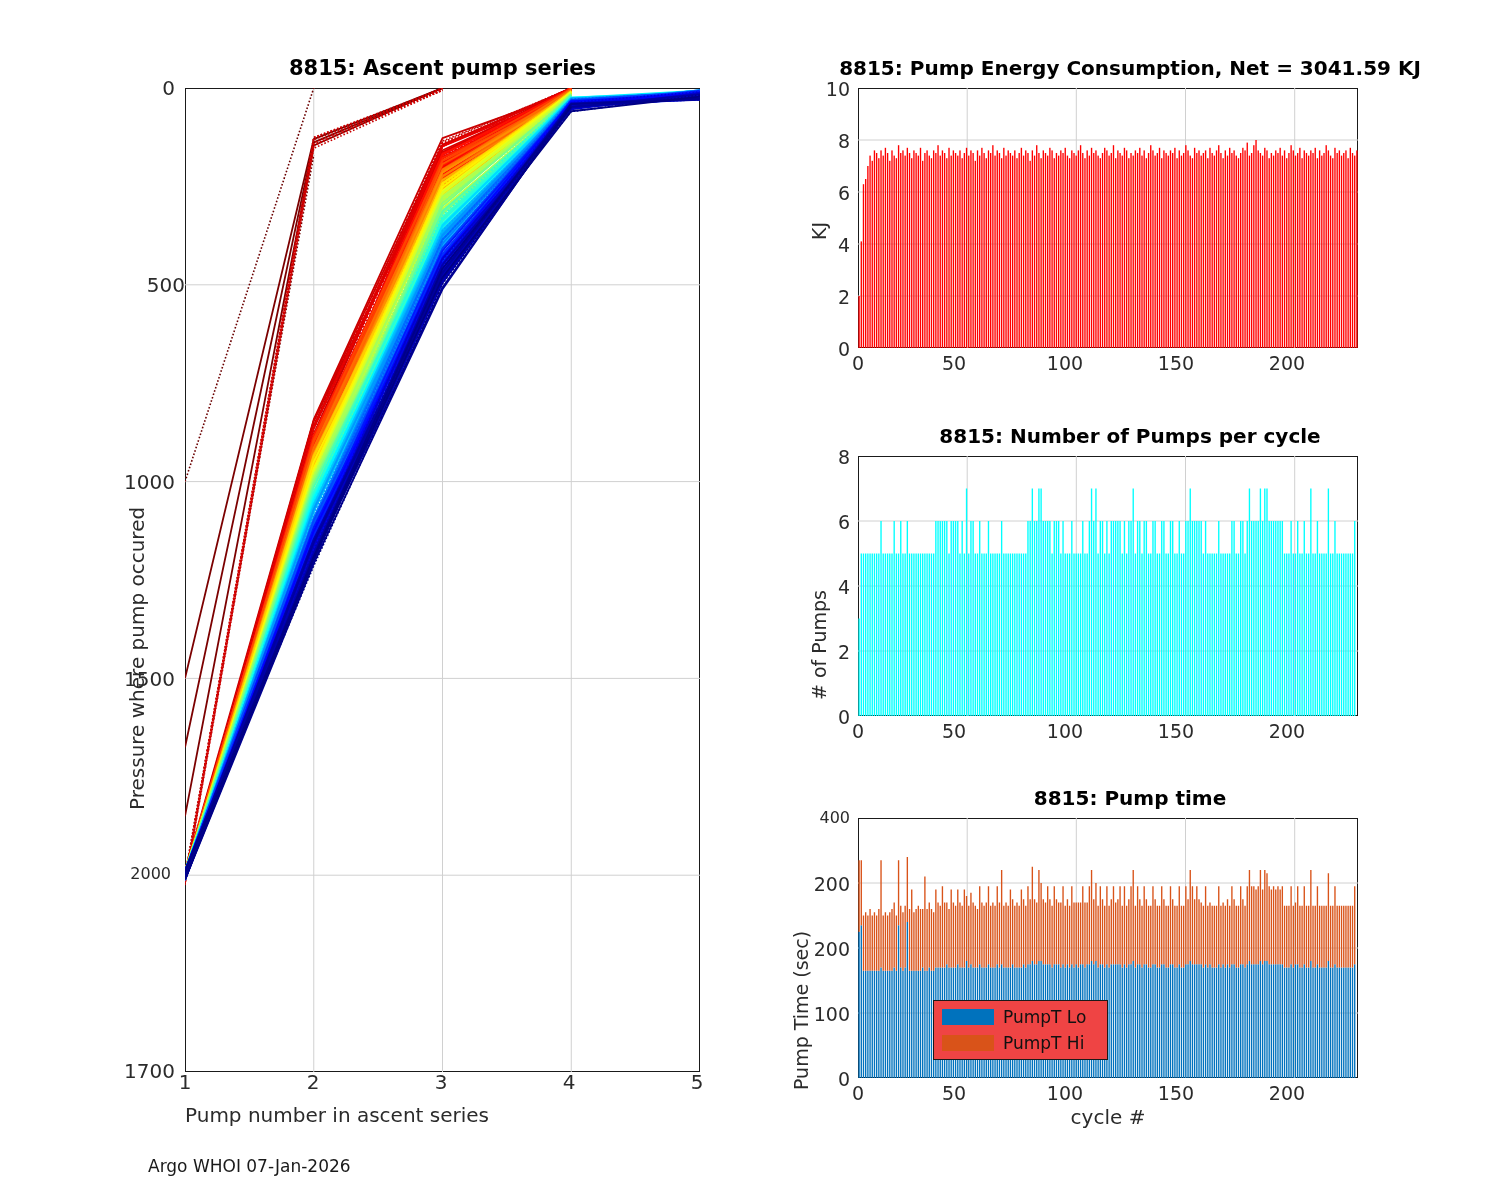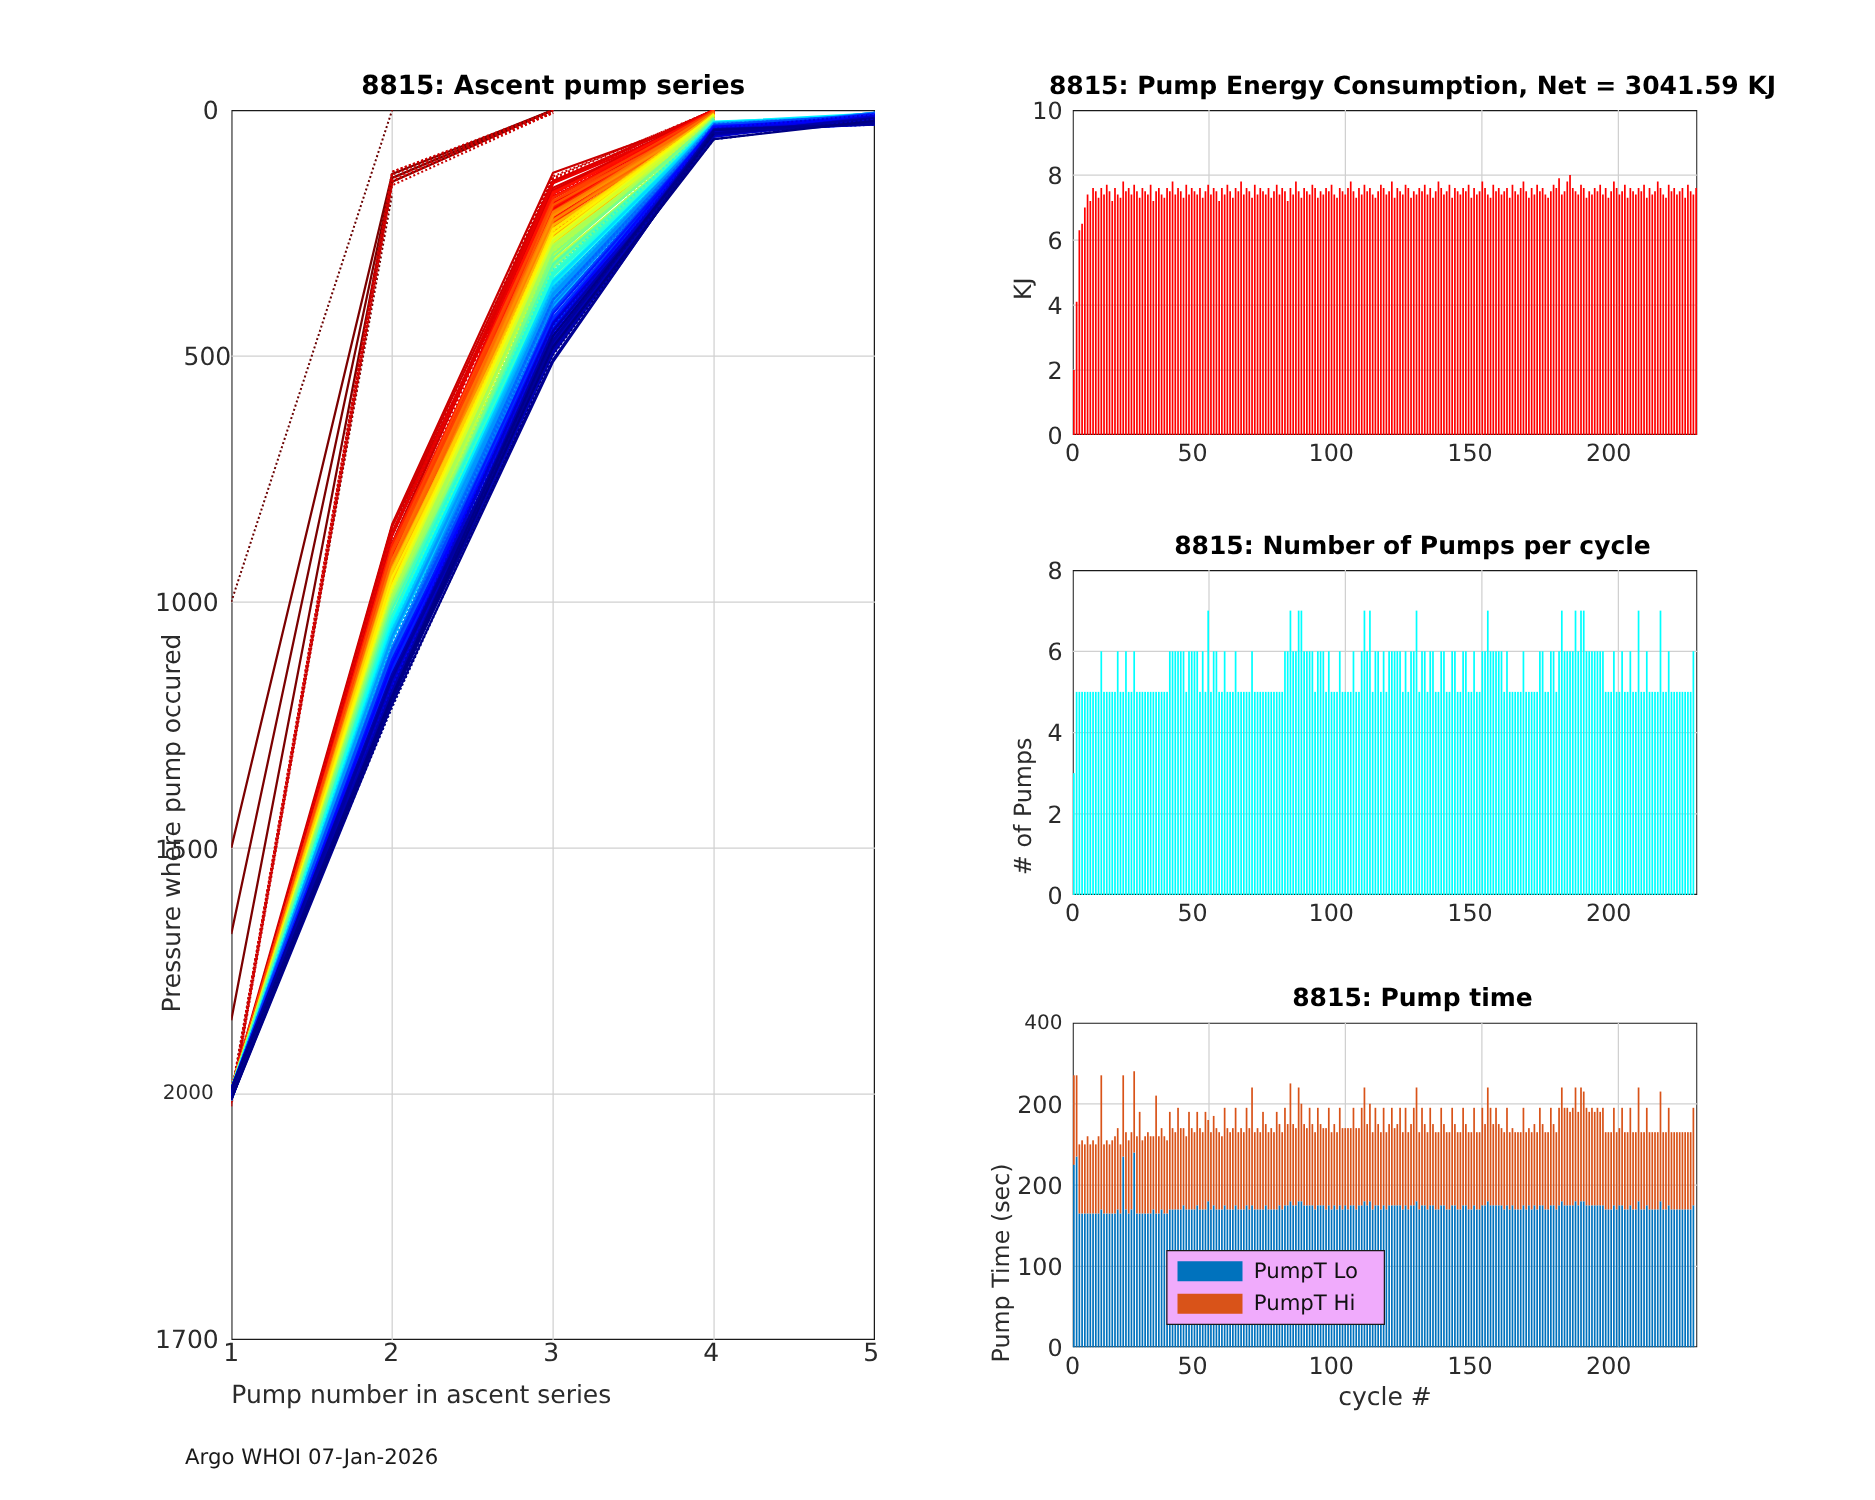--- a/index.html
+++ b/index.html
@@ -1298,21 +1298,21 @@
           <rect x="493.84" y="149.50" width="1.36" height="110.50" fill="#0072bd"></rect>
           <rect x="493.84" y="87.75" width="1.36" height="61.75" fill="#d95319"></rect>
           <rect x="496.03" y="146.25" width="1.36" height="113.75" fill="#0072bd"></rect>
           <rect x="496.03" y="68.25" width="1.36" height="78.00" fill="#d95319"></rect>
           <rect x="498.22" y="260.00" width="1.36" height="0.50" fill="#0072bd"></rect>
           <rect x="498.22" y="260.00" width="1.36" height="0.50" fill="#d95319"></rect>
         </g>
     </svg>
 
     <div style="position:absolute;left:193px;top:220px;width:175px;height:60px;
-                background:#f0abfc;border:1px solid #1a1a1a;box-sizing:border-box;">
+                background:#ef4444;border:1px solid #1a1a1a;box-sizing:border-box;">
       <div style="position:absolute;left:8px;top:6px;display:flex;align-items:center;">
         <span id="legend-sw-0" style="display: inline-block; width: 52px; height: 16px; background: rgb(0, 114, 189);"></span>
         <span style="margin-left:9px;font-size:17px;color:#111;">PumpT Lo</span>
       </div>
       <div style="position:absolute;left:8px;top:32px;display:flex;align-items:center;">
         <span id="legend-sw-1" style="display: inline-block; width: 52px; height: 16px; background: rgb(217, 83, 25);"></span>
         <span style="margin-left:9px;font-size:17px;color:#111;">PumpT Hi</span>
       </div>
     </div>
   </div>

